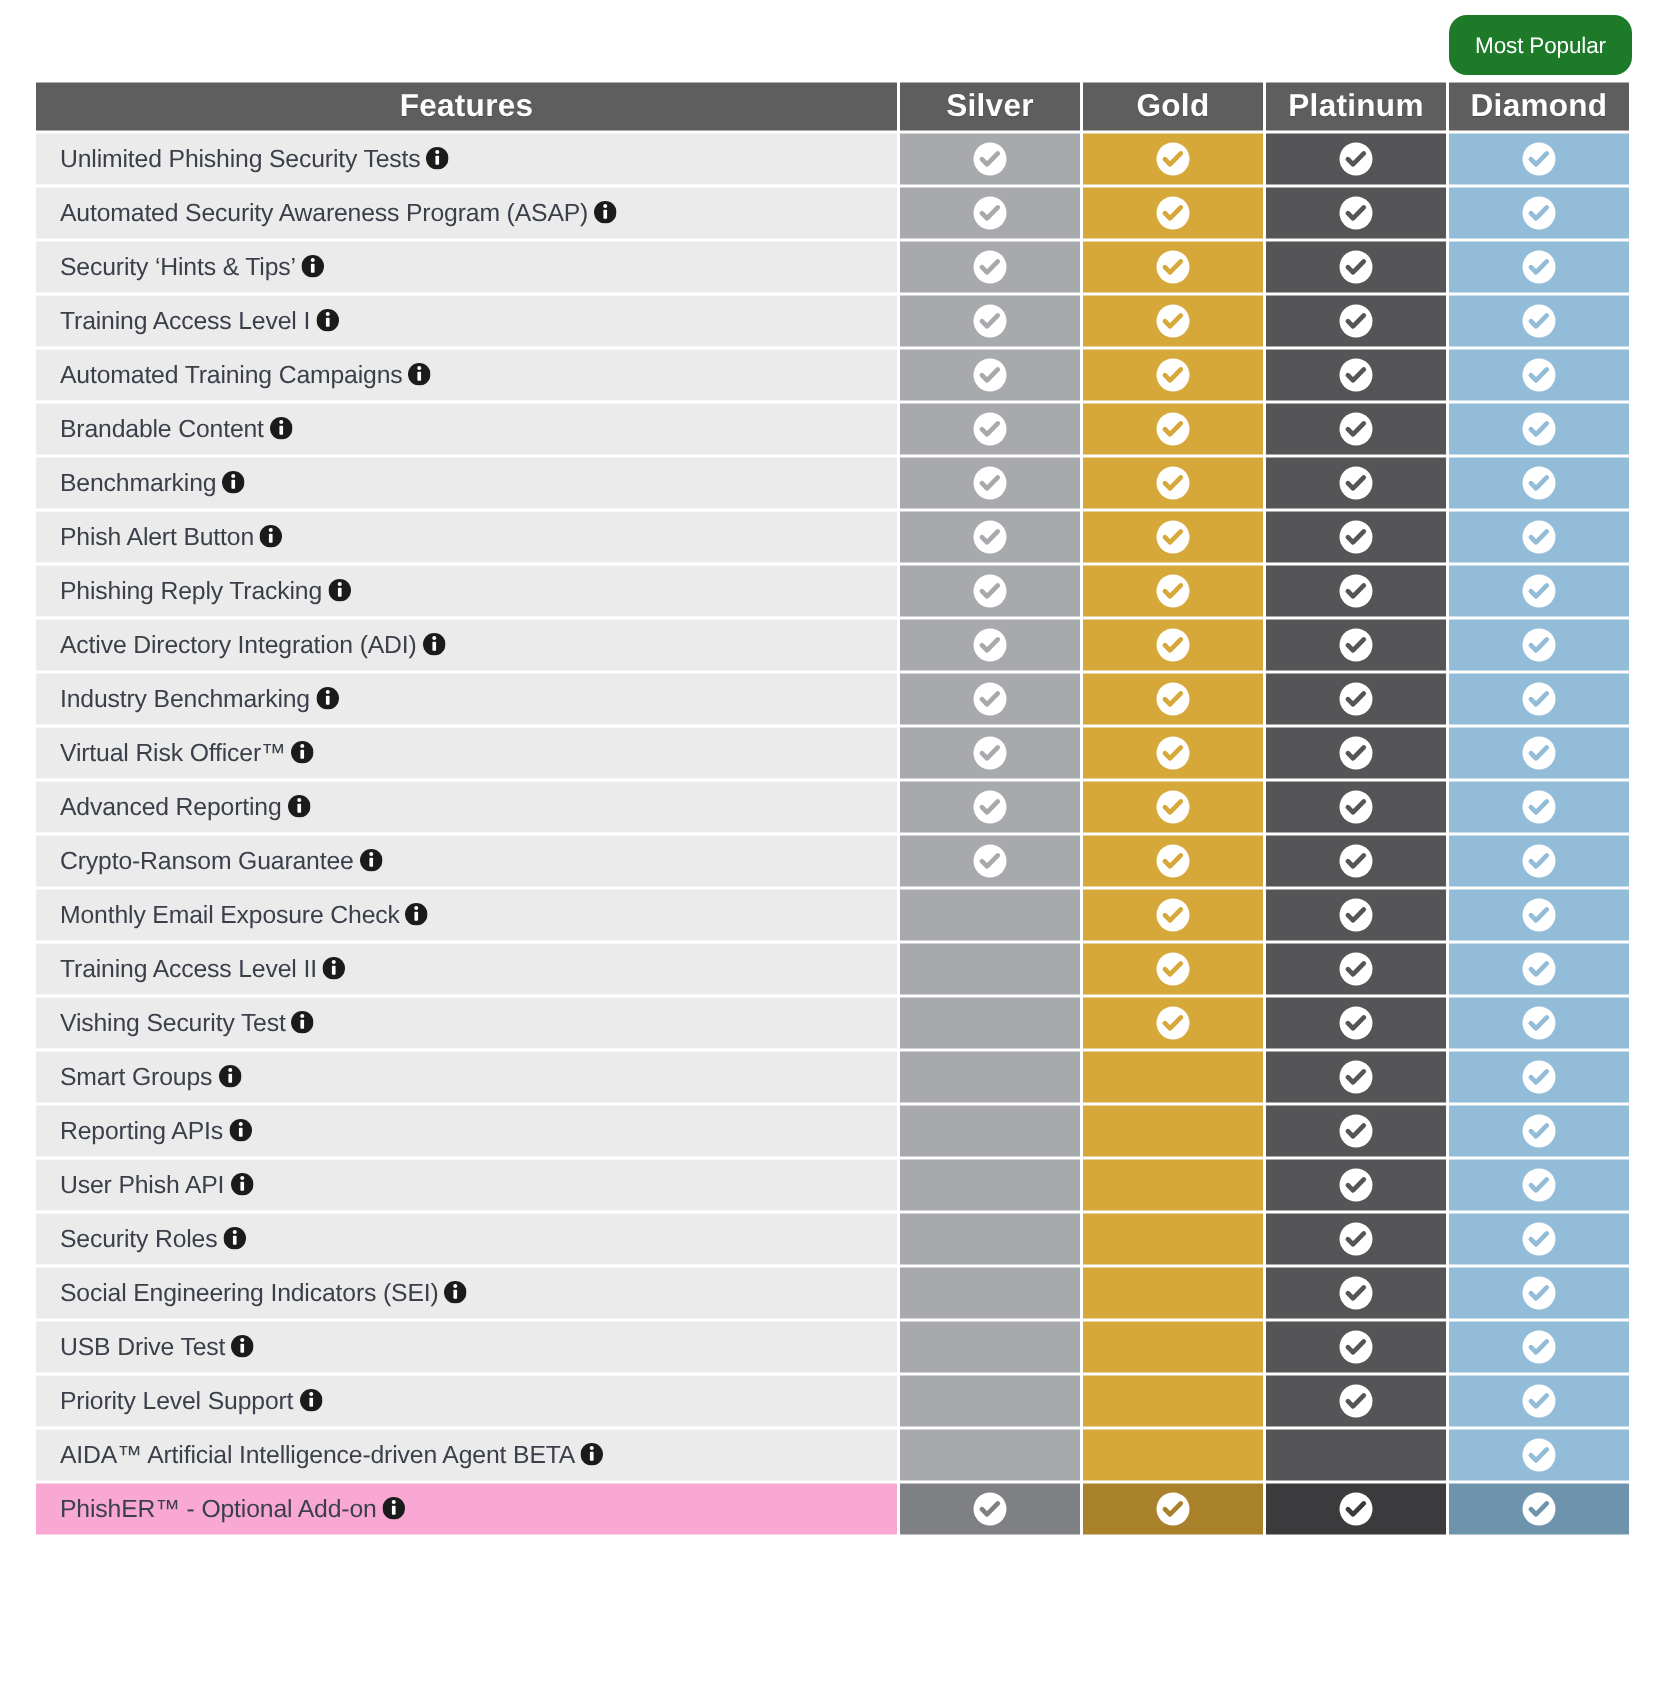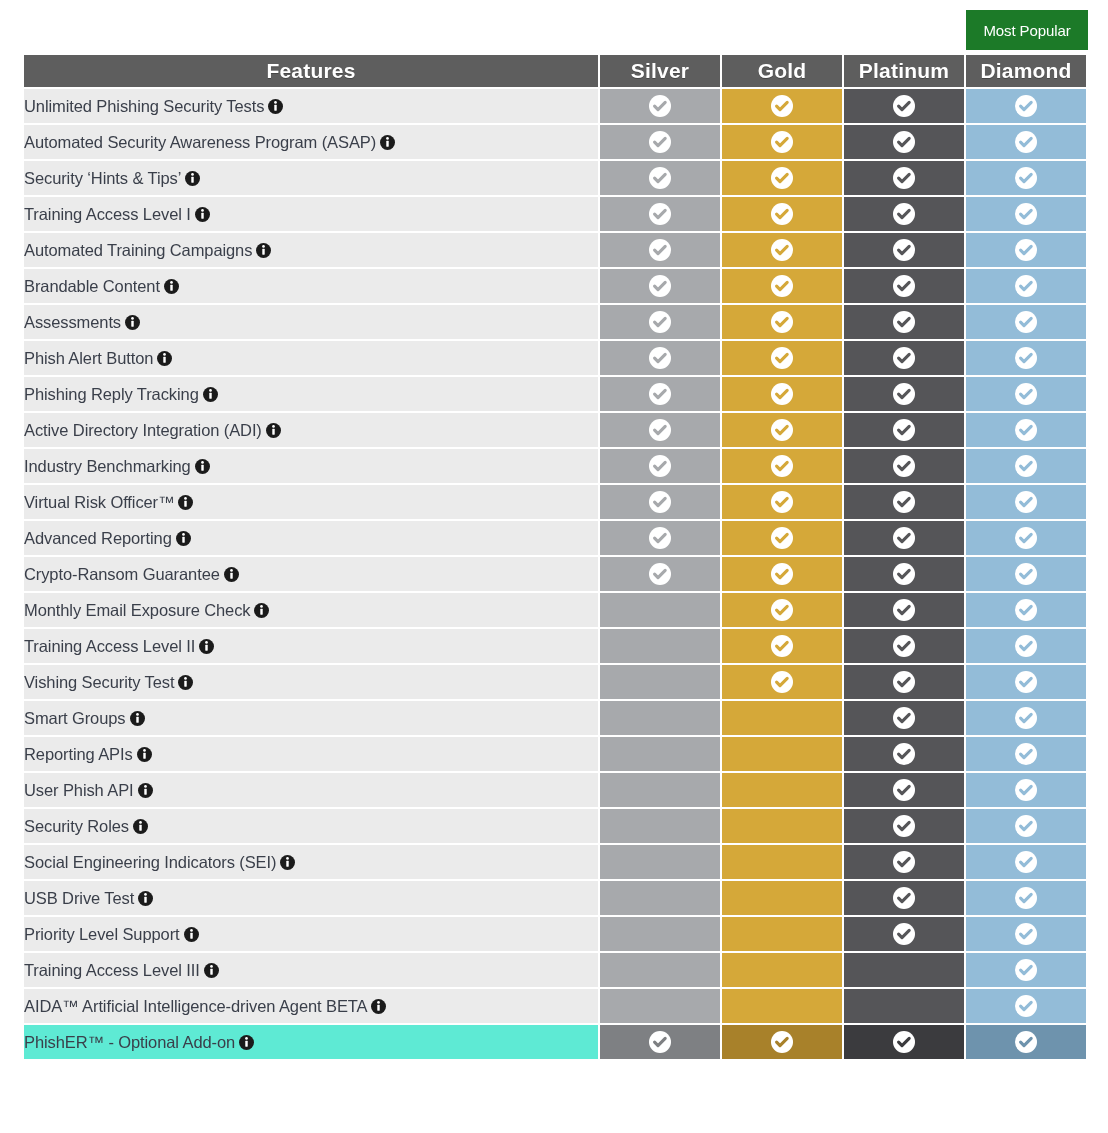--- a/index.html
+++ b/index.html
@@ -36,20 +36,21 @@
     height: 40px;
     background: #1c7a28;
     color: #ffffff;
     font-size: 15px;
     font-weight: 400;
     display: flex;
     align-items: center;
     justify-content: center;
     letter-spacing: -0.1px;
     box-sizing: border-box;
+    border-radius: 12px;
   }
 
   
   .table {
     position: absolute;
     left: 22px;
     top: 53px;
     width: 1066px;
     border-collapse: separate;
     border-spacing: 2px 2px;
@@ -73,29 +74,29 @@
     text-align: center;
     vertical-align: middle;
     letter-spacing: 0.2px;
     text-shadow: 0 1px 0 rgba(0,0,0,0.25);
   }
 
   
   td.feature {
     background: #ebebeb;
     height: 22px;
-    padding-left: 0;
+    padding-left: 16px;
     font-size: 16.5px;
     color: #3a3f4a;
     vertical-align: middle;
     white-space: nowrap;
     letter-spacing: -0.1px;
   }
   tr.highlight td.feature {
-    background: #5eead4;
+    background: #f9a8d4;
   }
 
   
   td.cell {
     height: 34px;
     text-align: center;
     vertical-align: middle;
   }
   td.cell.silver   { background: #a7a9ac; }
   td.cell.gold     { background: #d5a839; }
@@ -287,21 +288,21 @@
           <td class="cell platinum"><span class="check"><svg width="24" height="24" viewBox="0 0 24 24">
                 <circle cx="12" cy="12" r="11" fill="#ffffff"></circle>
                 <path d="M6.6 12.1 l3.4 3.5 l7.2 -7.3" fill="none" stroke="#555558" stroke-width="3.1" stroke-linecap="round" stroke-linejoin="round"></path>
               </svg></span></td>
           <td class="cell diamond"><span class="check"><svg width="24" height="24" viewBox="0 0 24 24">
                 <circle cx="12" cy="12" r="11" fill="#ffffff"></circle>
                 <path d="M6.6 12.1 l3.4 3.5 l7.2 -7.3" fill="none" stroke="#93bcd8" stroke-width="3.1" stroke-linecap="round" stroke-linejoin="round"></path>
               </svg></span></td>
         </tr>
         <tr>
-          <td class="feature"><span>Assessments</span><span class="info"><svg width="15" height="15" viewBox="0 0 16 16">
+          <td class="feature"><span>Benchmarking</span><span class="info"><svg width="15" height="15" viewBox="0 0 16 16">
                 <circle cx="8" cy="8" r="8" fill="#1b1b1b"></circle>
                 <circle cx="8" cy="3.6" r="1.45" fill="#ffffff"></circle>
                 <rect x="6.7" y="6.2" width="2.6" height="6.4" rx="0.5" fill="#ffffff"></rect>
               </svg></span></td>
           <td class="cell silver"><span class="check"><svg width="24" height="24" viewBox="0 0 24 24">
                 <circle cx="12" cy="12" r="11" fill="#ffffff"></circle>
                 <path d="M6.6 12.1 l3.4 3.5 l7.2 -7.3" fill="none" stroke="#a7a9ac" stroke-width="3.1" stroke-linecap="round" stroke-linejoin="round"></path>
               </svg></span></td>
           <td class="cell gold"><span class="check"><svg width="24" height="24" viewBox="0 0 24 24">
                 <circle cx="12" cy="12" r="11" fill="#ffffff"></circle>
@@ -650,47 +651,33 @@
           <td class="cell platinum"><span class="check"><svg width="24" height="24" viewBox="0 0 24 24">
                 <circle cx="12" cy="12" r="11" fill="#ffffff"></circle>
                 <path d="M6.6 12.1 l3.4 3.5 l7.2 -7.3" fill="none" stroke="#555558" stroke-width="3.1" stroke-linecap="round" stroke-linejoin="round"></path>
               </svg></span></td>
           <td class="cell diamond"><span class="check"><svg width="24" height="24" viewBox="0 0 24 24">
                 <circle cx="12" cy="12" r="11" fill="#ffffff"></circle>
                 <path d="M6.6 12.1 l3.4 3.5 l7.2 -7.3" fill="none" stroke="#93bcd8" stroke-width="3.1" stroke-linecap="round" stroke-linejoin="round"></path>
               </svg></span></td>
         </tr>
         <tr>
-          <td class="feature"><span>Training Access Level III</span><span class="info"><svg width="15" height="15" viewBox="0 0 16 16">
+          <td class="feature"><span>AIDA™ Artificial Intelligence-driven Agent BETA</span><span class="info"><svg width="15" height="15" viewBox="0 0 16 16">
                 <circle cx="8" cy="8" r="8" fill="#1b1b1b"></circle>
                 <circle cx="8" cy="3.6" r="1.45" fill="#ffffff"></circle>
                 <rect x="6.7" y="6.2" width="2.6" height="6.4" rx="0.5" fill="#ffffff"></rect>
               </svg></span></td>
           <td class="cell silver"></td>
           <td class="cell gold"></td>
           <td class="cell platinum"></td>
           <td class="cell diamond"><span class="check"><svg width="24" height="24" viewBox="0 0 24 24">
                 <circle cx="12" cy="12" r="11" fill="#ffffff"></circle>
                 <path d="M6.6 12.1 l3.4 3.5 l7.2 -7.3" fill="none" stroke="#93bcd8" stroke-width="3.1" stroke-linecap="round" stroke-linejoin="round"></path>
               </svg></span></td>
         </tr>
-        <tr>
-          <td class="feature"><span>AIDA™ Artificial Intelligence-driven Agent BETA</span><span class="info"><svg width="15" height="15" viewBox="0 0 16 16">
-                <circle cx="8" cy="8" r="8" fill="#1b1b1b"></circle>
-                <circle cx="8" cy="3.6" r="1.45" fill="#ffffff"></circle>
-                <rect x="6.7" y="6.2" width="2.6" height="6.4" rx="0.5" fill="#ffffff"></rect>
-              </svg></span></td>
-          <td class="cell silver"></td>
-          <td class="cell gold"></td>
-          <td class="cell platinum"></td>
-          <td class="cell diamond"><span class="check"><svg width="24" height="24" viewBox="0 0 24 24">
-                <circle cx="12" cy="12" r="11" fill="#ffffff"></circle>
-                <path d="M6.6 12.1 l3.4 3.5 l7.2 -7.3" fill="none" stroke="#93bcd8" stroke-width="3.1" stroke-linecap="round" stroke-linejoin="round"></path>
-              </svg></span></td>
-        </tr>
         <tr class="highlight">
           <td class="feature"><span>PhishER™ - Optional Add-on</span><span class="info"><svg width="15" height="15" viewBox="0 0 16 16">
                 <circle cx="8" cy="8" r="8" fill="#1b1b1b"></circle>
                 <circle cx="8" cy="3.6" r="1.45" fill="#ffffff"></circle>
                 <rect x="6.7" y="6.2" width="2.6" height="6.4" rx="0.5" fill="#ffffff"></rect>
               </svg></span></td>
           <td class="cell silver"><span class="check"><svg width="24" height="24" viewBox="0 0 24 24">
                 <circle cx="12" cy="12" r="11" fill="#ffffff"></circle>
                 <path d="M6.6 12.1 l3.4 3.5 l7.2 -7.3" fill="none" stroke="#7e8083" stroke-width="3.1" stroke-linecap="round" stroke-linejoin="round"></path>
               </svg></span></td>

